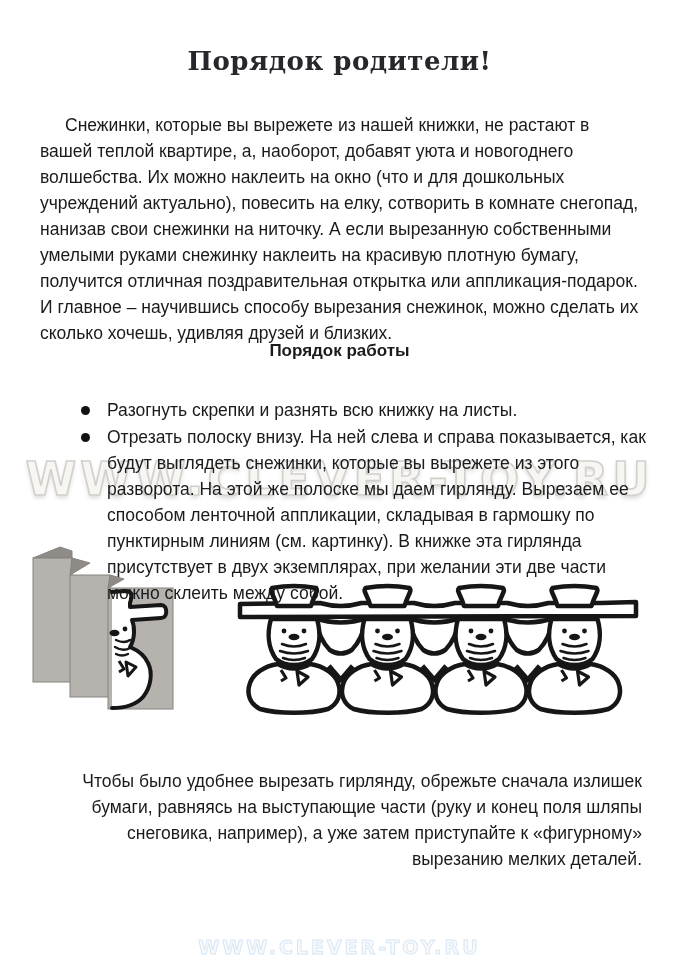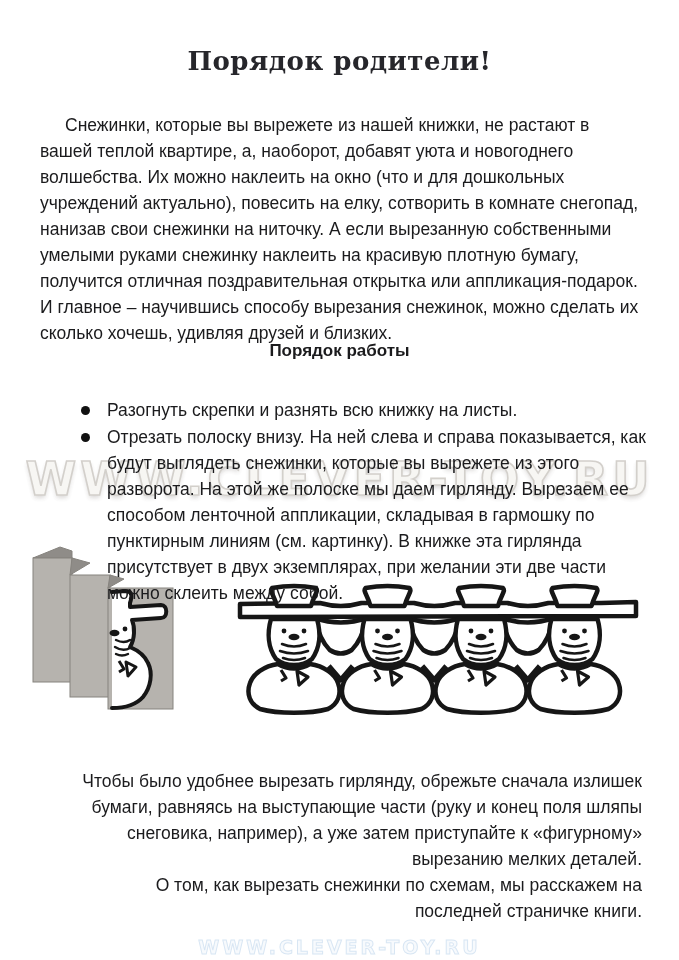--- a/index.html
+++ b/index.html
@@ -151,16 +151,15 @@
     <use href="#gnotch" x="291.75" y="80"></use>
 
     <use href="#gtop" x="58"></use>
     <use href="#gtop" x="151.5"></use>
     <use href="#gtop" x="245"></use>
     <use href="#gtop" x="338.5"></use>
   </svg>
 
   <div class="outro bodytext">
     <p>Чтобы было удобнее вырезать гирлянду, обрежьте сначала излишек бумаги, равняясь на выступающие части (руку и конец поля шляпы снеговика, например), а уже затем приступайте к «фигурному» вырезанию мелких деталей.</p>
-    <p>О том, как вырезать снежинки по схемам, мы расскажем на последней страничке книги.</p>
   </div>
 
 </div>
 
 </body></html>

